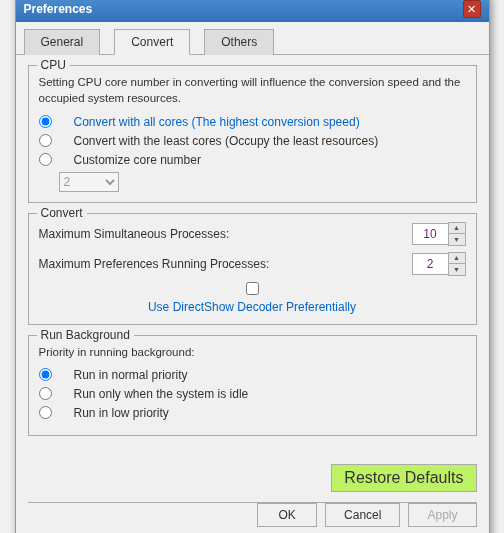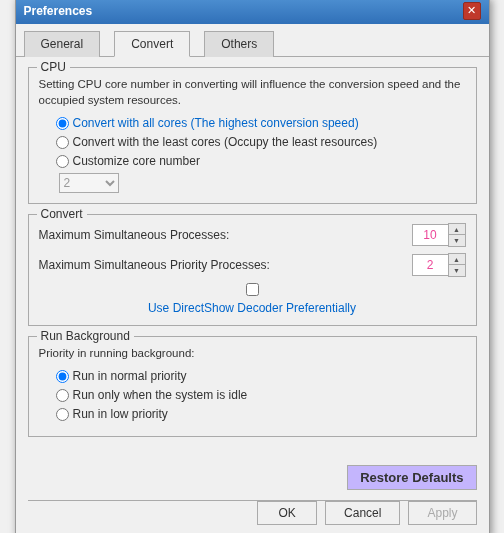--- a/index.html
+++ b/index.html
@@ -101,23 +101,22 @@
     .description-text {
       font-size: 11.5px;
       color: #333;
       margin-bottom: 8px;
       line-height: 1.4;
     }
 
     .radio-option {
       display: flex;
       align-items: center;
-      gap: 4px;
+      gap: 22px;
       margin-bottom: 5px;
-      margin-left: 17px;
     }
 
     .radio-option input[type="radio"] {
       margin: 0;
       cursor: pointer;
     }
 
     .radio-label {
       font-size: 12px;
       color: #333;
@@ -162,21 +161,21 @@
     }
 
     .spinbox input {
       width: 36px;
       height: 22px;
       border: 1px solid #aaa;
       border-right: none;
       text-align: center;
       font-size: 12px;
       background: white;
-      color: #ec4899;
+      color: #701a75;
     }
 
     .spinbox-buttons {
       display: flex;
       flex-direction: column;
       border: 1px solid #aaa;
     }
 
     .spinbox-btn {
       width: 16px;
@@ -216,26 +215,25 @@
 
     .bottom-row {
       display: flex;
       justify-content: space-between;
       align-items: center;
       padding: 8px 12px 10px 12px;
     }
 
     .restore-btn {
       padding: 4px 12px;
-      background: #c4b5fd;
-      border: 1px solid #aaa;
-      font-size: 13px;
-      cursor: pointer;
-      color: #333;
-      font-weight: bold;
+      background: #bef264;
+      border: 1px solid #aaa;
+      font-size: 16px;
+      cursor: pointer;
+      color: #333;
     }
 
     .ok-cancel-row {
       display: flex;
       justify-content: flex-end;
       gap: 8px;
       padding: 0 12px 10px 12px;
     }
 
     .action-btn {
@@ -313,21 +311,21 @@
         <div class="spinbox">
           <input type="text" value="10" style="">
           <div class="spinbox-buttons">
             <button class="spinbox-btn">▲</button>
             <button class="spinbox-btn">▼</button>
           </div>
         </div>
       </div>
 
       <div class="form-row">
-        <label class="form-label">Maximum Simultaneous Priority Processes:</label>
+        <label class="form-label">Maximum Preferences Running Processes:</label>
         <div class="spinbox">
           <input type="text" value="2" style="">
           <div class="spinbox-buttons">
             <button class="spinbox-btn">▲</button>
             <button class="spinbox-btn">▼</button>
           </div>
         </div>
       </div>
 
       <div class="checkbox-row">

